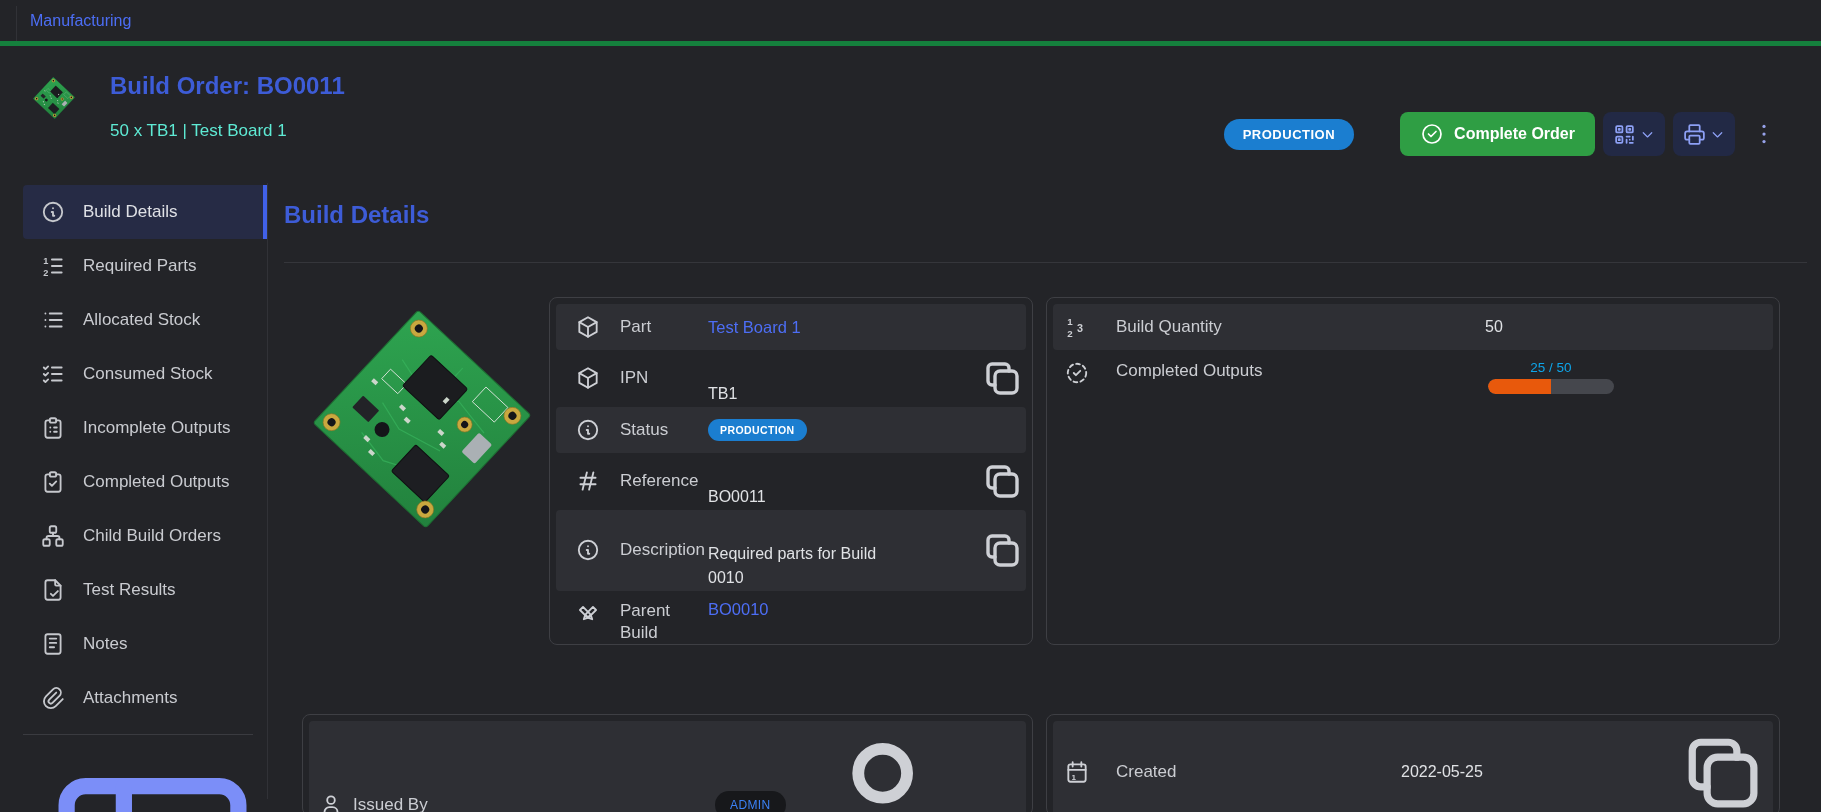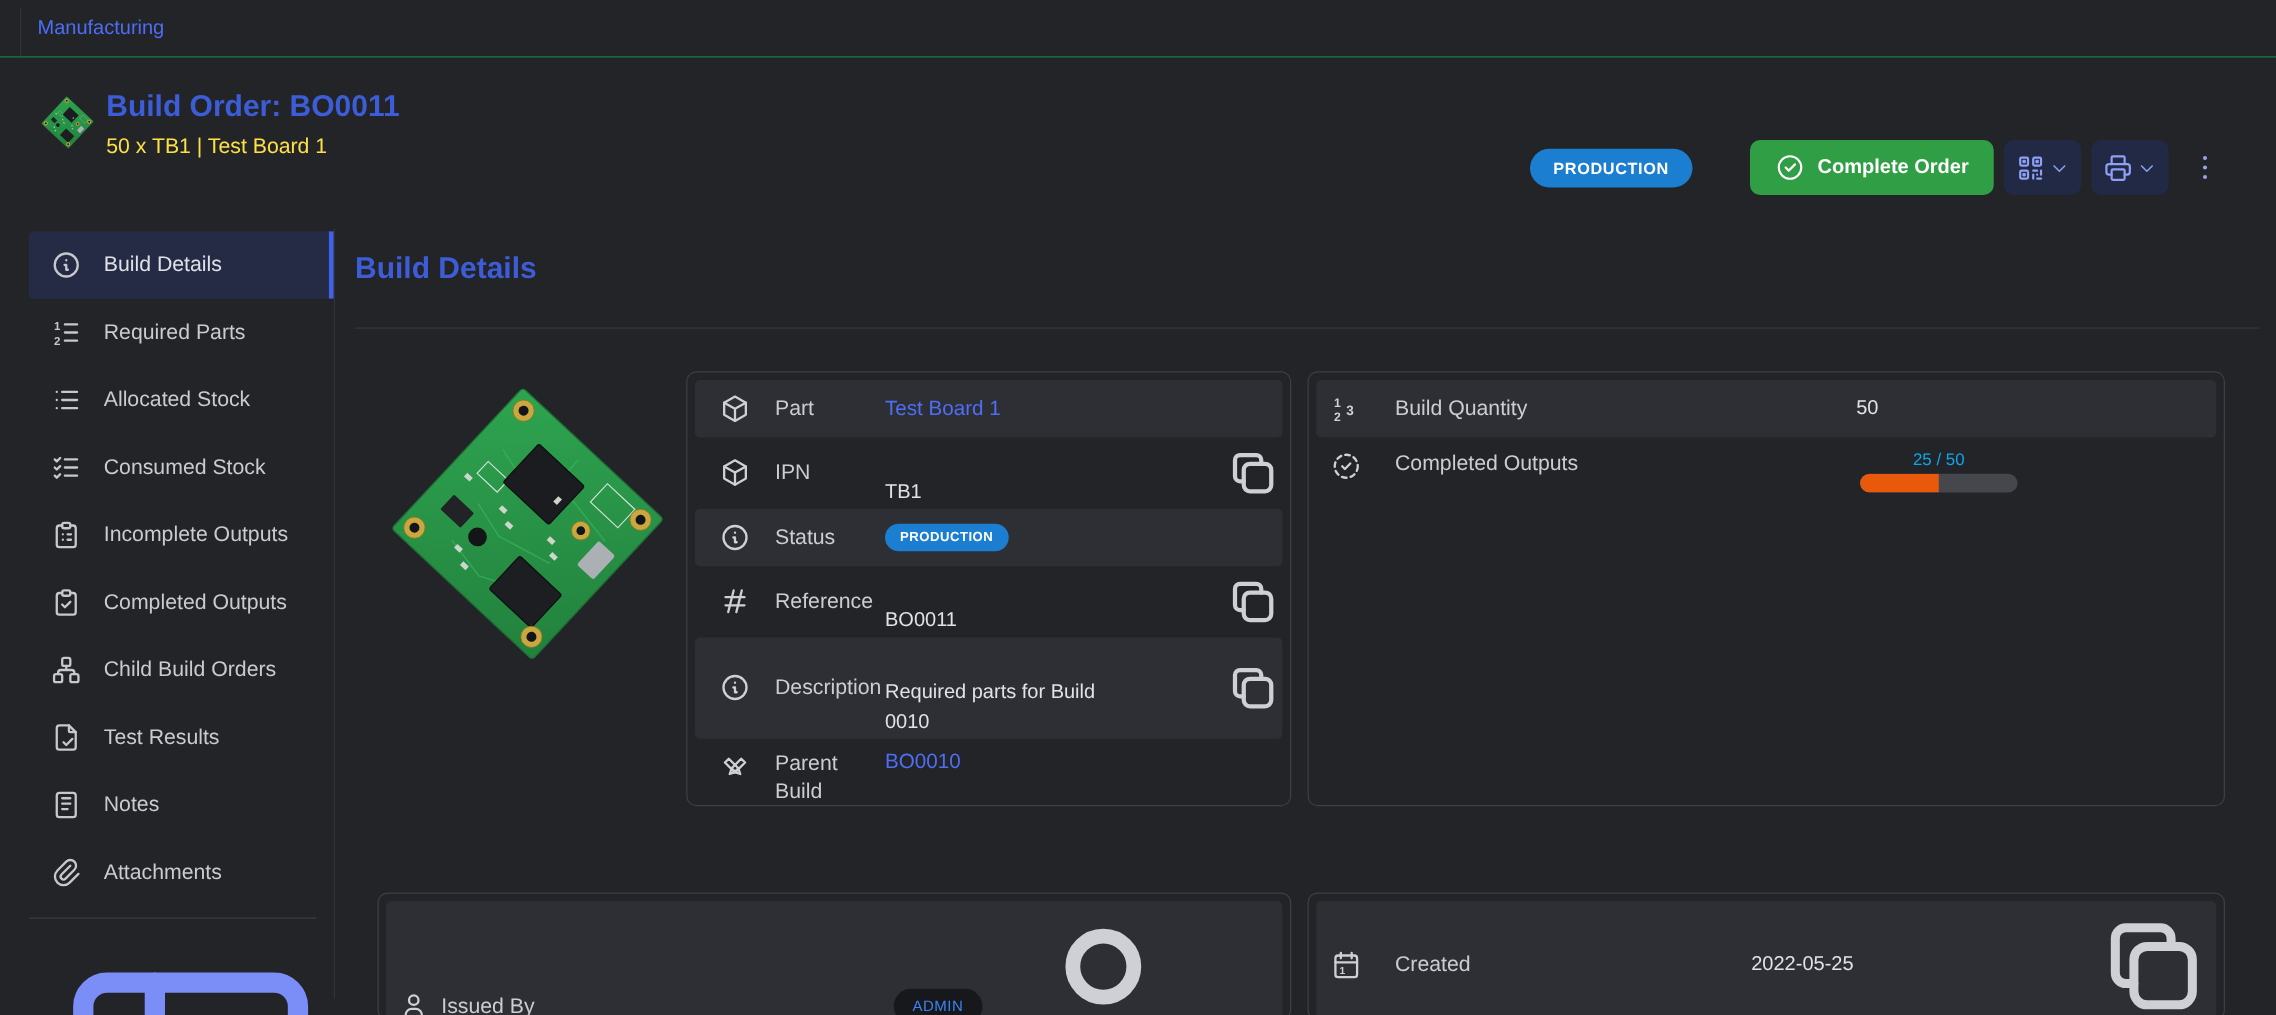--- a/index.html
+++ b/index.html
@@ -7,34 +7,34 @@
   body {
     width:1821px; height:812px; overflow:hidden;
     background:#232428; color:#c9cbd0;
     font-family:"Liberation Sans", sans-serif;
   }
   svg { display:block; }
 
   
   .crumb-bar {
     position:relative; height:46px; display:flex; align-items:center;
-    padding-left:30px; border-bottom:1px solid #15803d; background:#232428;
+    padding-left:30px; border-bottom:5px solid #15803d; background:#232428;
   }
   .crumb-bar::before {
     content:""; position:absolute; left:16px; top:6px; bottom:0;
     width:1px; background:#313237;
   }
   .crumb { color:#4c6ef5; font-size:16px; text-decoration:none; cursor:pointer; }
 
   
   .page-header { position:relative; height:137px; padding:22px 36px 0 30px; }
-  .header-left { display:flex; gap:7px; }
+  .header-left { display:flex; gap:32px; }
   .thumb-svg { width:48px; height:52px; margin-top:4px; cursor:pointer; }
   .page-title { color:#3d5cd7; font-size:24px; font-weight:bold; line-height:1.2; margin:4px 0 0 0; }
-  .page-subtitle { color:#fde047; font-size:17px; margin-top:6px; }
+  .page-subtitle { color:#5eead4; font-size:17px; margin-top:20px; }
   .header-actions { position:absolute; right:44px; top:66px; display:flex; align-items:center; }
   .badge-status-lg {
     background:#1b7ed0; color:#fff; font-size:13px; font-weight:bold;
     letter-spacing:.5px; padding:8px 19px; border-radius:16px;
   }
   .spacer46 { width:46px; }
   .btn-complete {
     display:flex; align-items:center; gap:10px; height:44px; padding:0 20px;
     background:#2f9e44; border:none; border-radius:8px; color:#fff;
     font-family:inherit; font-size:16px; font-weight:600; cursor:pointer;

